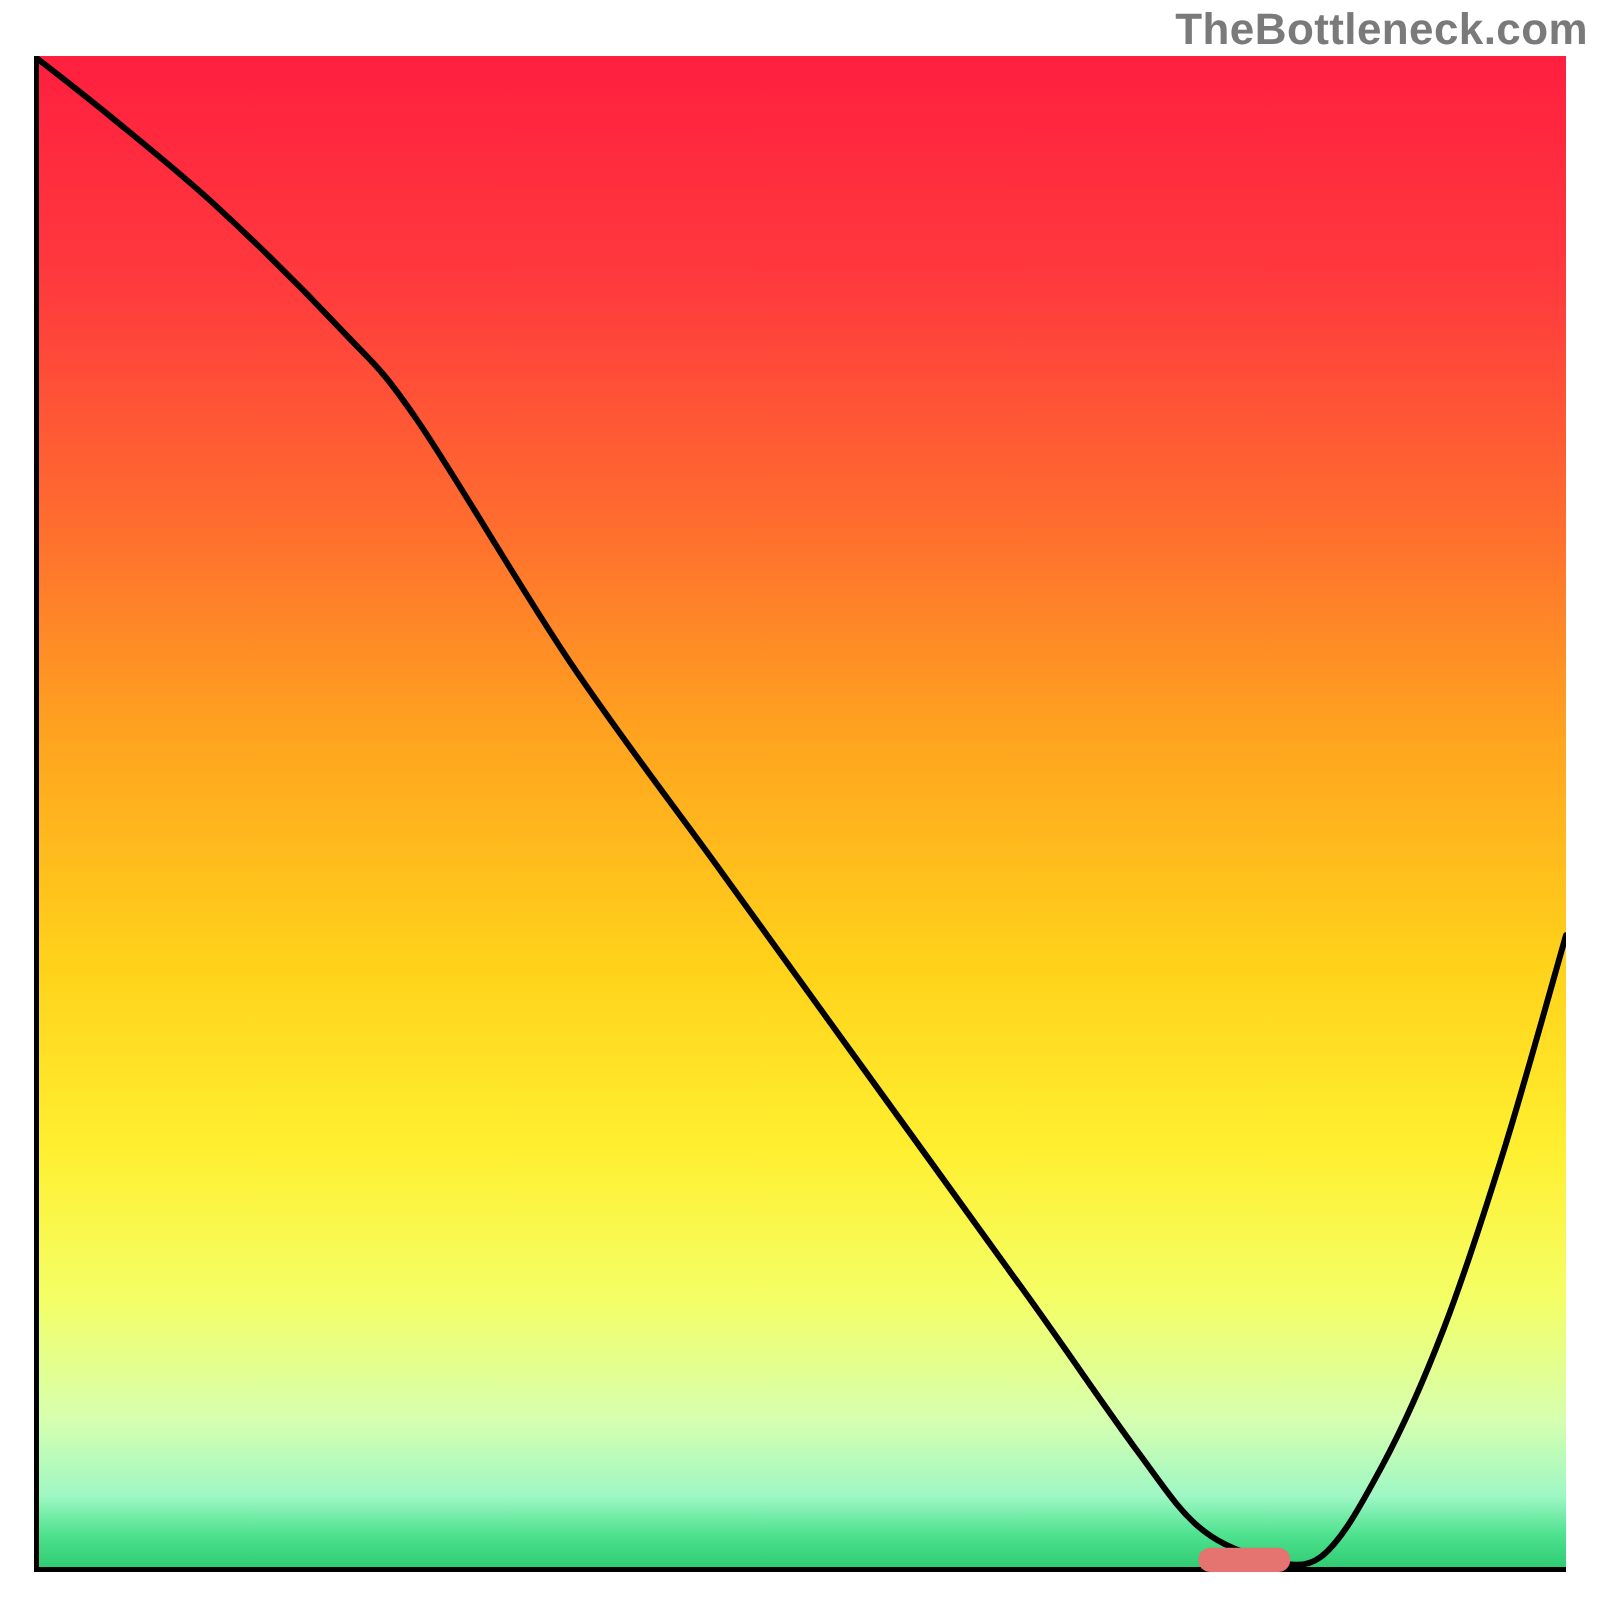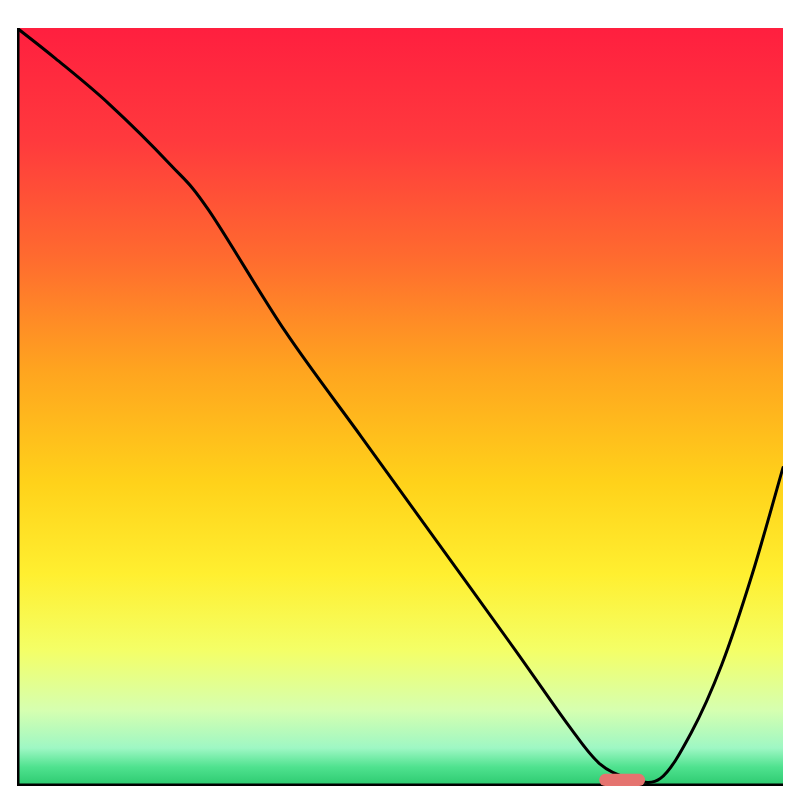--- a/index.html
+++ b/index.html
@@ -35,20 +35,21 @@
   }
   svg {
     display: block;
   }
 </style>
 </head>
 <body>
 
 <div class="stage">
 
+  <div class="watermark">TheBottleneck.com</div>
 
   <div class="plot">
     <svg id="chart-svg" width="766" height="758" viewBox="0 0 766 758" preserveAspectRatio="none">
       <defs>
         <linearGradient id="bg-grad" x1="0" y1="0" x2="0" y2="1">
             <stop offset="0.00%" stop-color="#ff1f3f"></stop>
             <stop offset="15.00%" stop-color="#ff3a3d"></stop>
             <stop offset="30.00%" stop-color="#ff6a2f"></stop>
             <stop offset="45.00%" stop-color="#ffa41f"></stop>
             <stop offset="60.00%" stop-color="#ffd21a"></stop>

